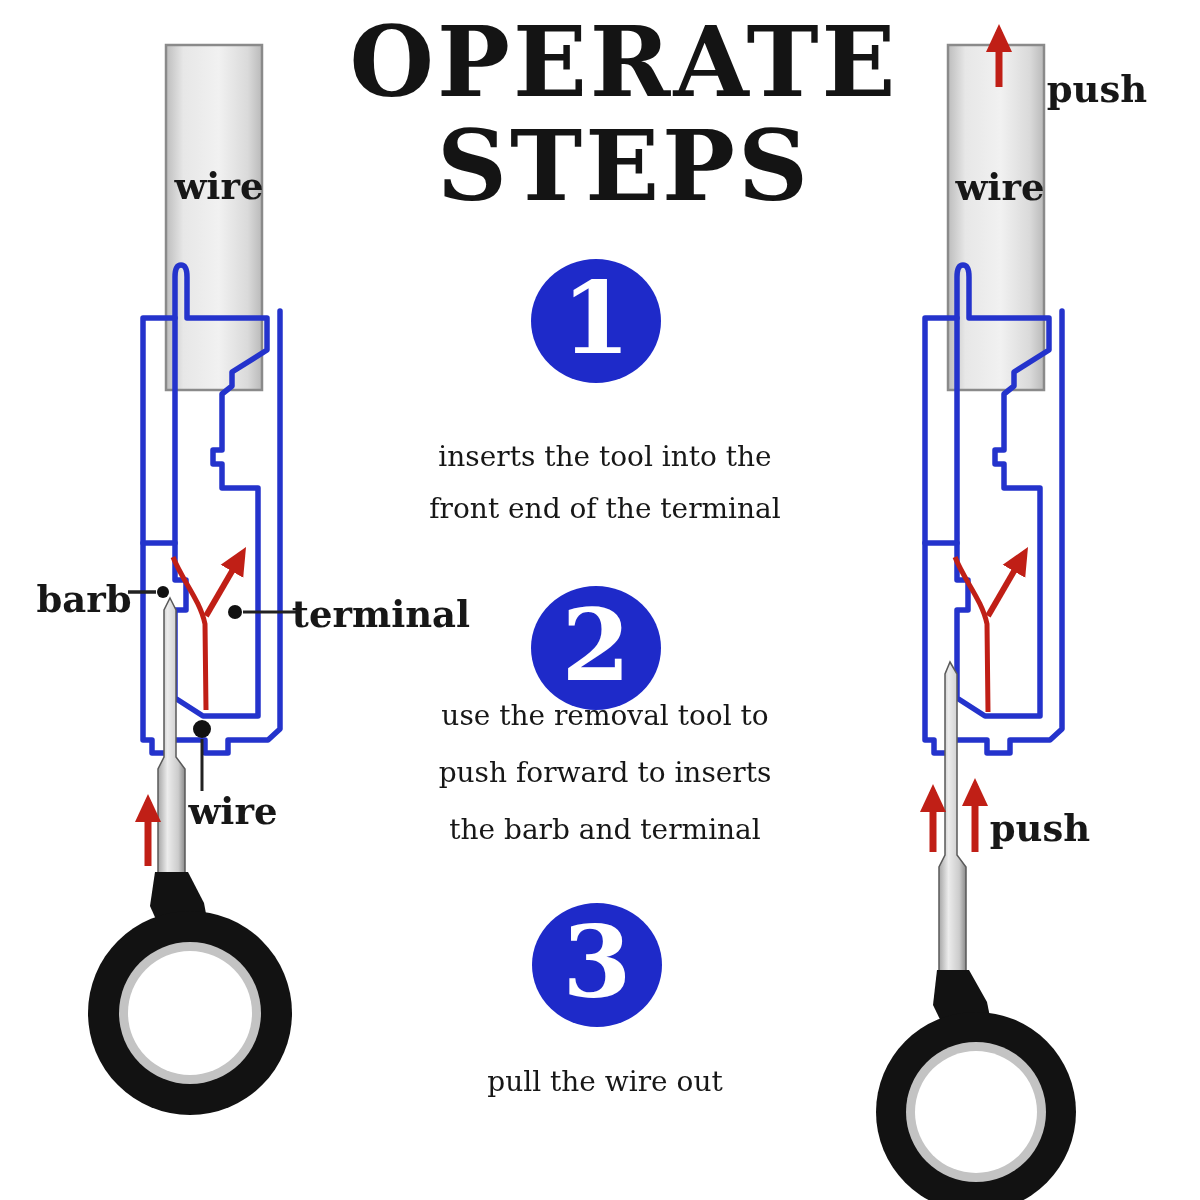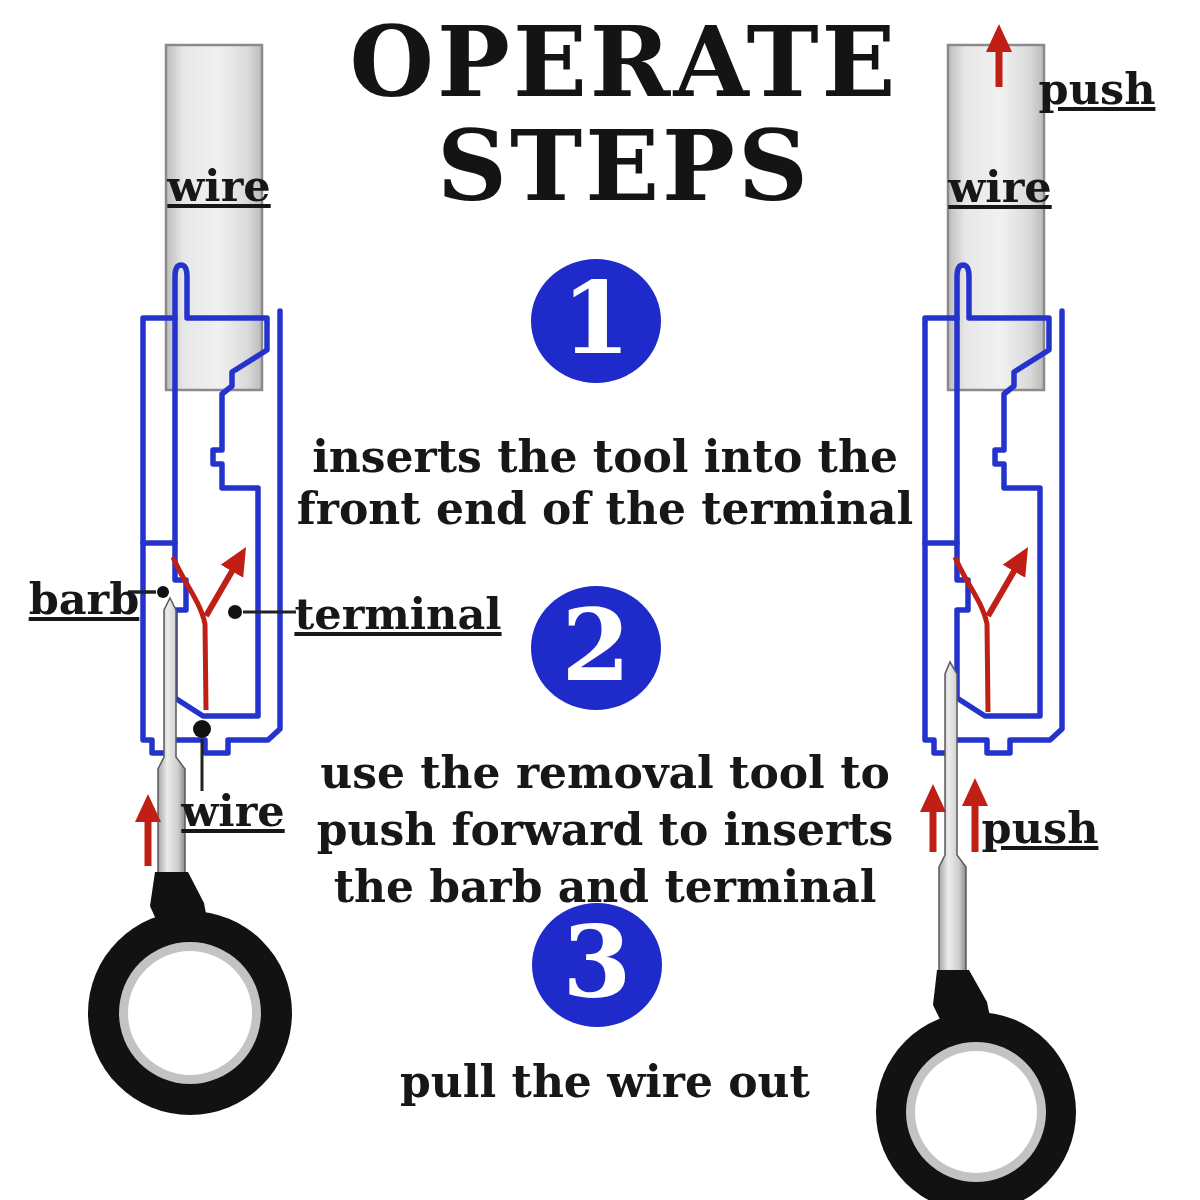--- a/index.html
+++ b/index.html
@@ -8,26 +8,26 @@
   svg.art{position:absolute;left:0;top:0;width:1200px;height:1200px;}
   .title{position:absolute;top:10px;left:0;right:0;text-align:center;
          font-weight:bold;font-size:97px;line-height:104px;letter-spacing:3px;color:#141414;padding-left:48px;}
   .step-circle{position:absolute;width:130px;height:124px;border-radius:50%;
          background:#1e2ac9;color:#ffffff;text-align:center;
          font-weight:bold;font-size:99px;line-height:119px;}
   .step-circle.c1{left:531px;top:259px;}
   .step-circle.c2{left:531px;top:586px;}
   .step-circle.c3{left:532px;top:903px;}
   .step-text{position:absolute;left:265px;width:680px;text-align:center;
-         font-weight:bold;color:#171717;font-size:44px;}
+         font-weight:normal;color:#171717;font-size:28px;}
   .step-text.t1{top:431px;line-height:52px;}
-  .step-text.t2{top:744px;line-height:57px;text-align:center;}
+  .step-text.t2{top:687px;line-height:57px;text-align:center;}
   .step-text.t3{top:1056px;line-height:52px;}
   .lbl{position:absolute;transform:translate(-50%,-50%);font-weight:bold;
-       font-size:43px;color:#171717;white-space:nowrap;text-decoration:underline;}
+       font-size:37px;color:#171717;white-space:nowrap;}
 </style>
 </head>
 <body>
 
 <div class="canvas">
 
   <svg class="art" viewBox="0 0 1200 1200">
     <defs>
       <linearGradient id="wireG" x1="0" y1="0" x2="1" y2="0">
         <stop offset="0" stop-color="#bdbdbd"></stop>
@@ -105,20 +105,20 @@
     <div>the barb and terminal</div>
   </div>
 
   <div class="step-circle c3">3</div>
   <div class="step-text t3">
     <div>pull the wire out</div>
   </div>
 
   <div class="lbl" style="left:219px;top:186px;">wire</div>
   <div class="lbl" style="left:84px;top:599px;">barb</div>
-  <div class="lbl" style="left:398px;top:614px;">terminal</div>
+  <div class="lbl" style="left:381px;top:614px;">terminal</div>
   <div class="lbl" style="left:233px;top:811px;">wire</div>
 
   <div class="lbl" style="left:1097px;top:89px;">push</div>
   <div class="lbl" style="left:1000px;top:187px;">wire</div>
   <div class="lbl" style="left:1040px;top:828px;">push</div>
 
 </div>
 
 </body></html>

